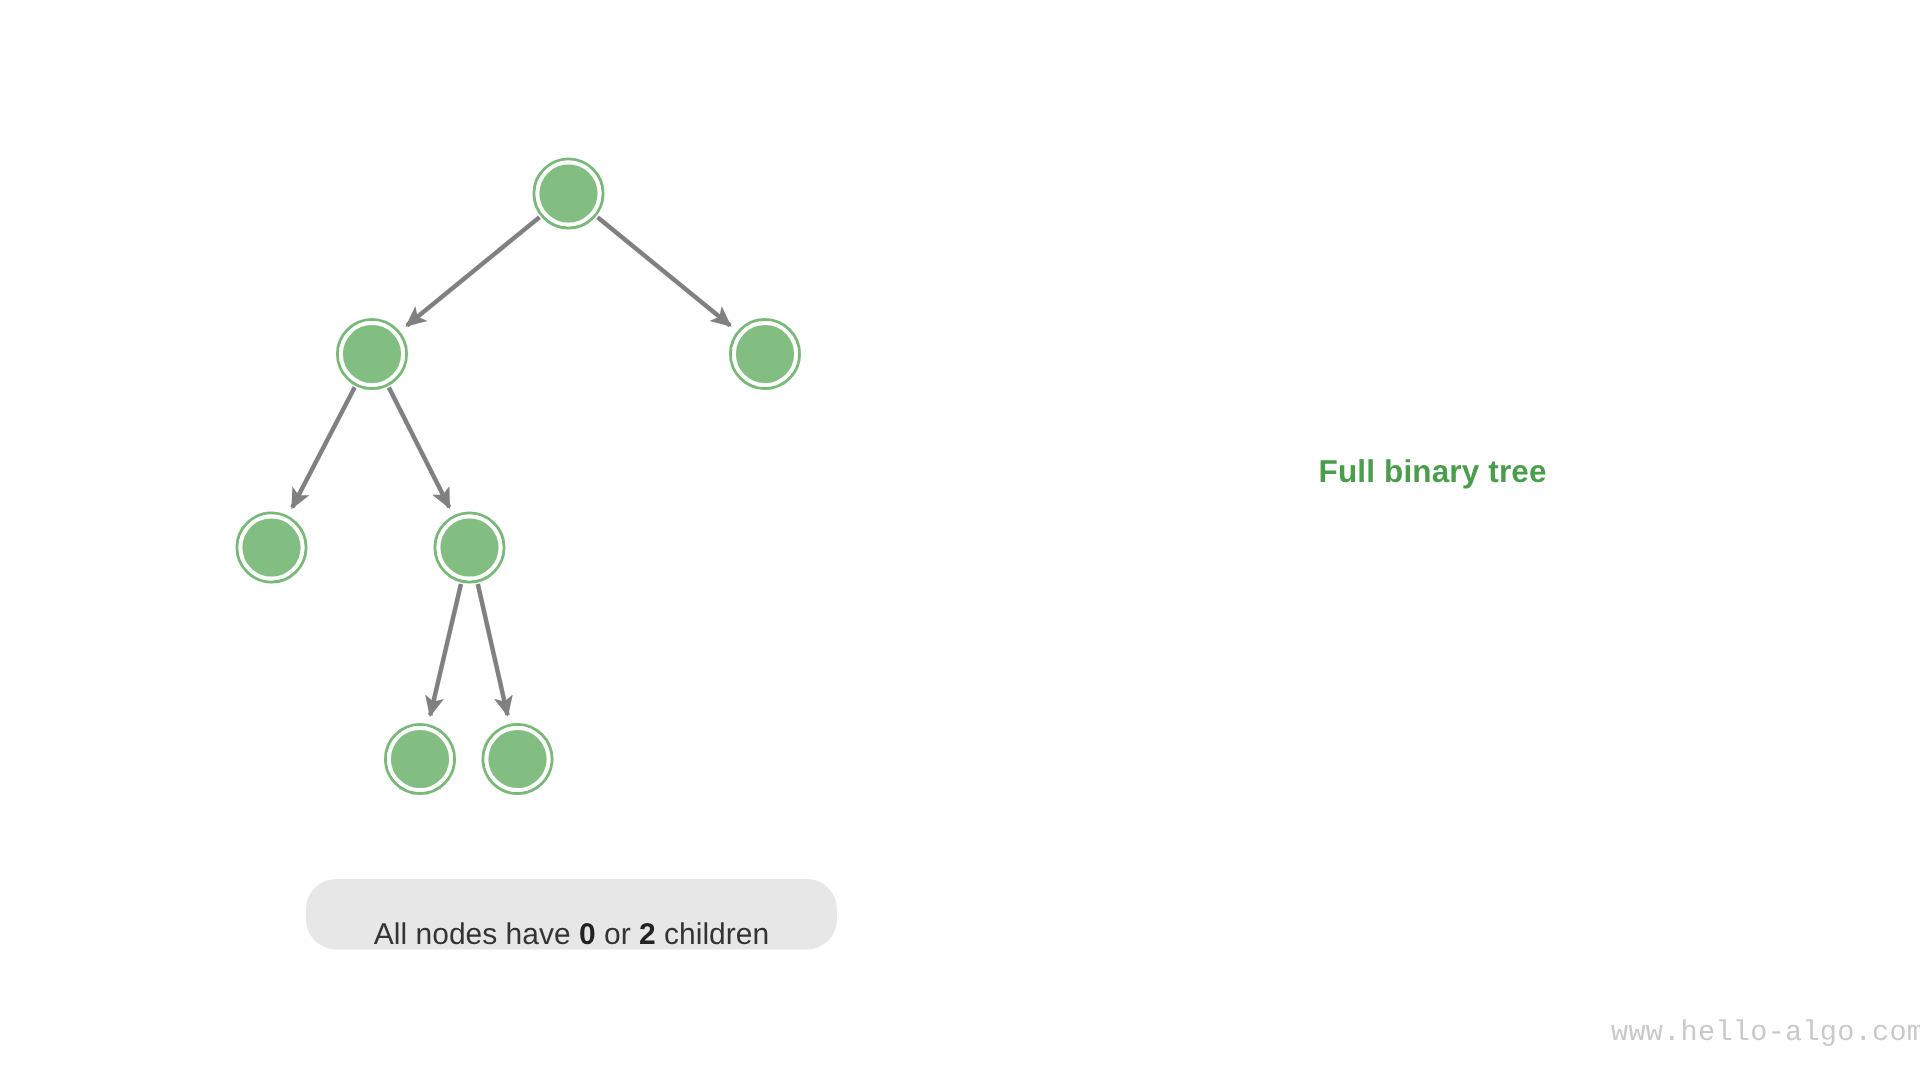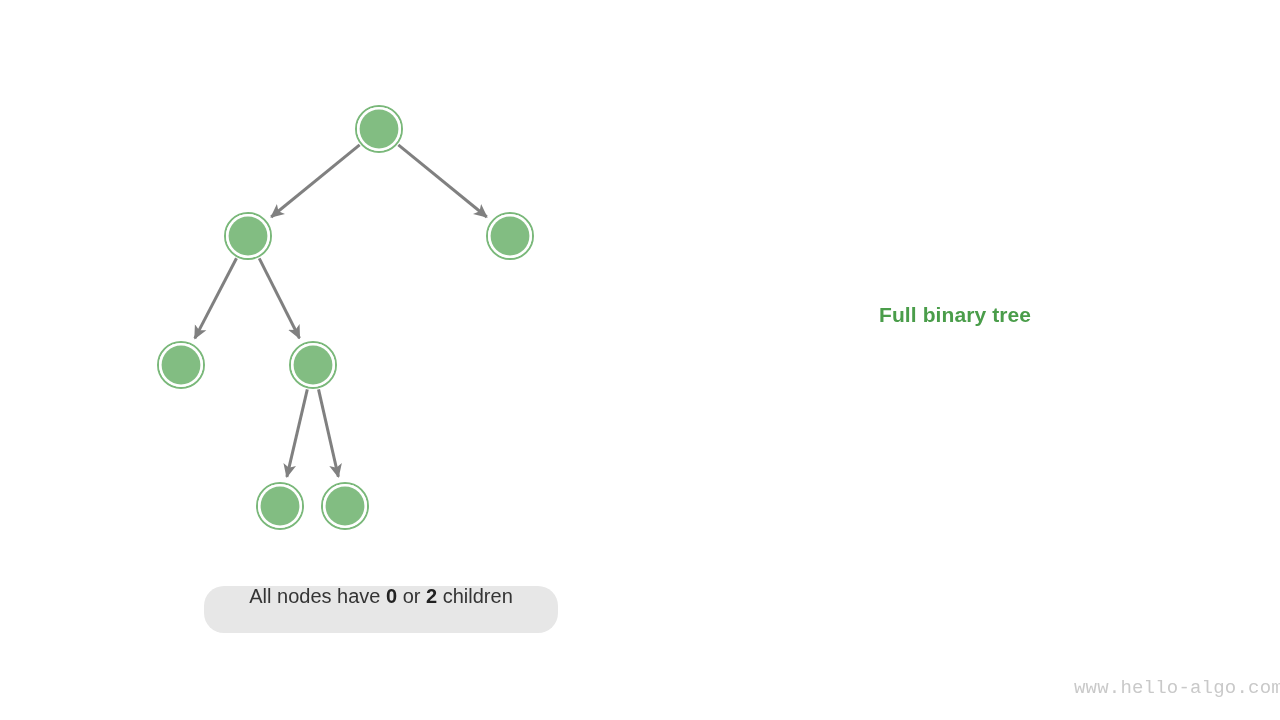--- a/index.html
+++ b/index.html
@@ -45,21 +45,21 @@
 
   .caption-box {
     position: absolute;
     left: 204px;
     top: 586px;
     width: 354px;
     height: 47px;
     background: #e7e7e7;
     border-radius: 20px;
     display: flex;
-    align-items: flex-start;
+    align-items: flex-end;
     justify-content: center;
   }
 
   .caption-text {
     font-size: 20px;
     color: #343434;
     white-space: nowrap;
     line-height: 1;
   }
   .caption-text b {

